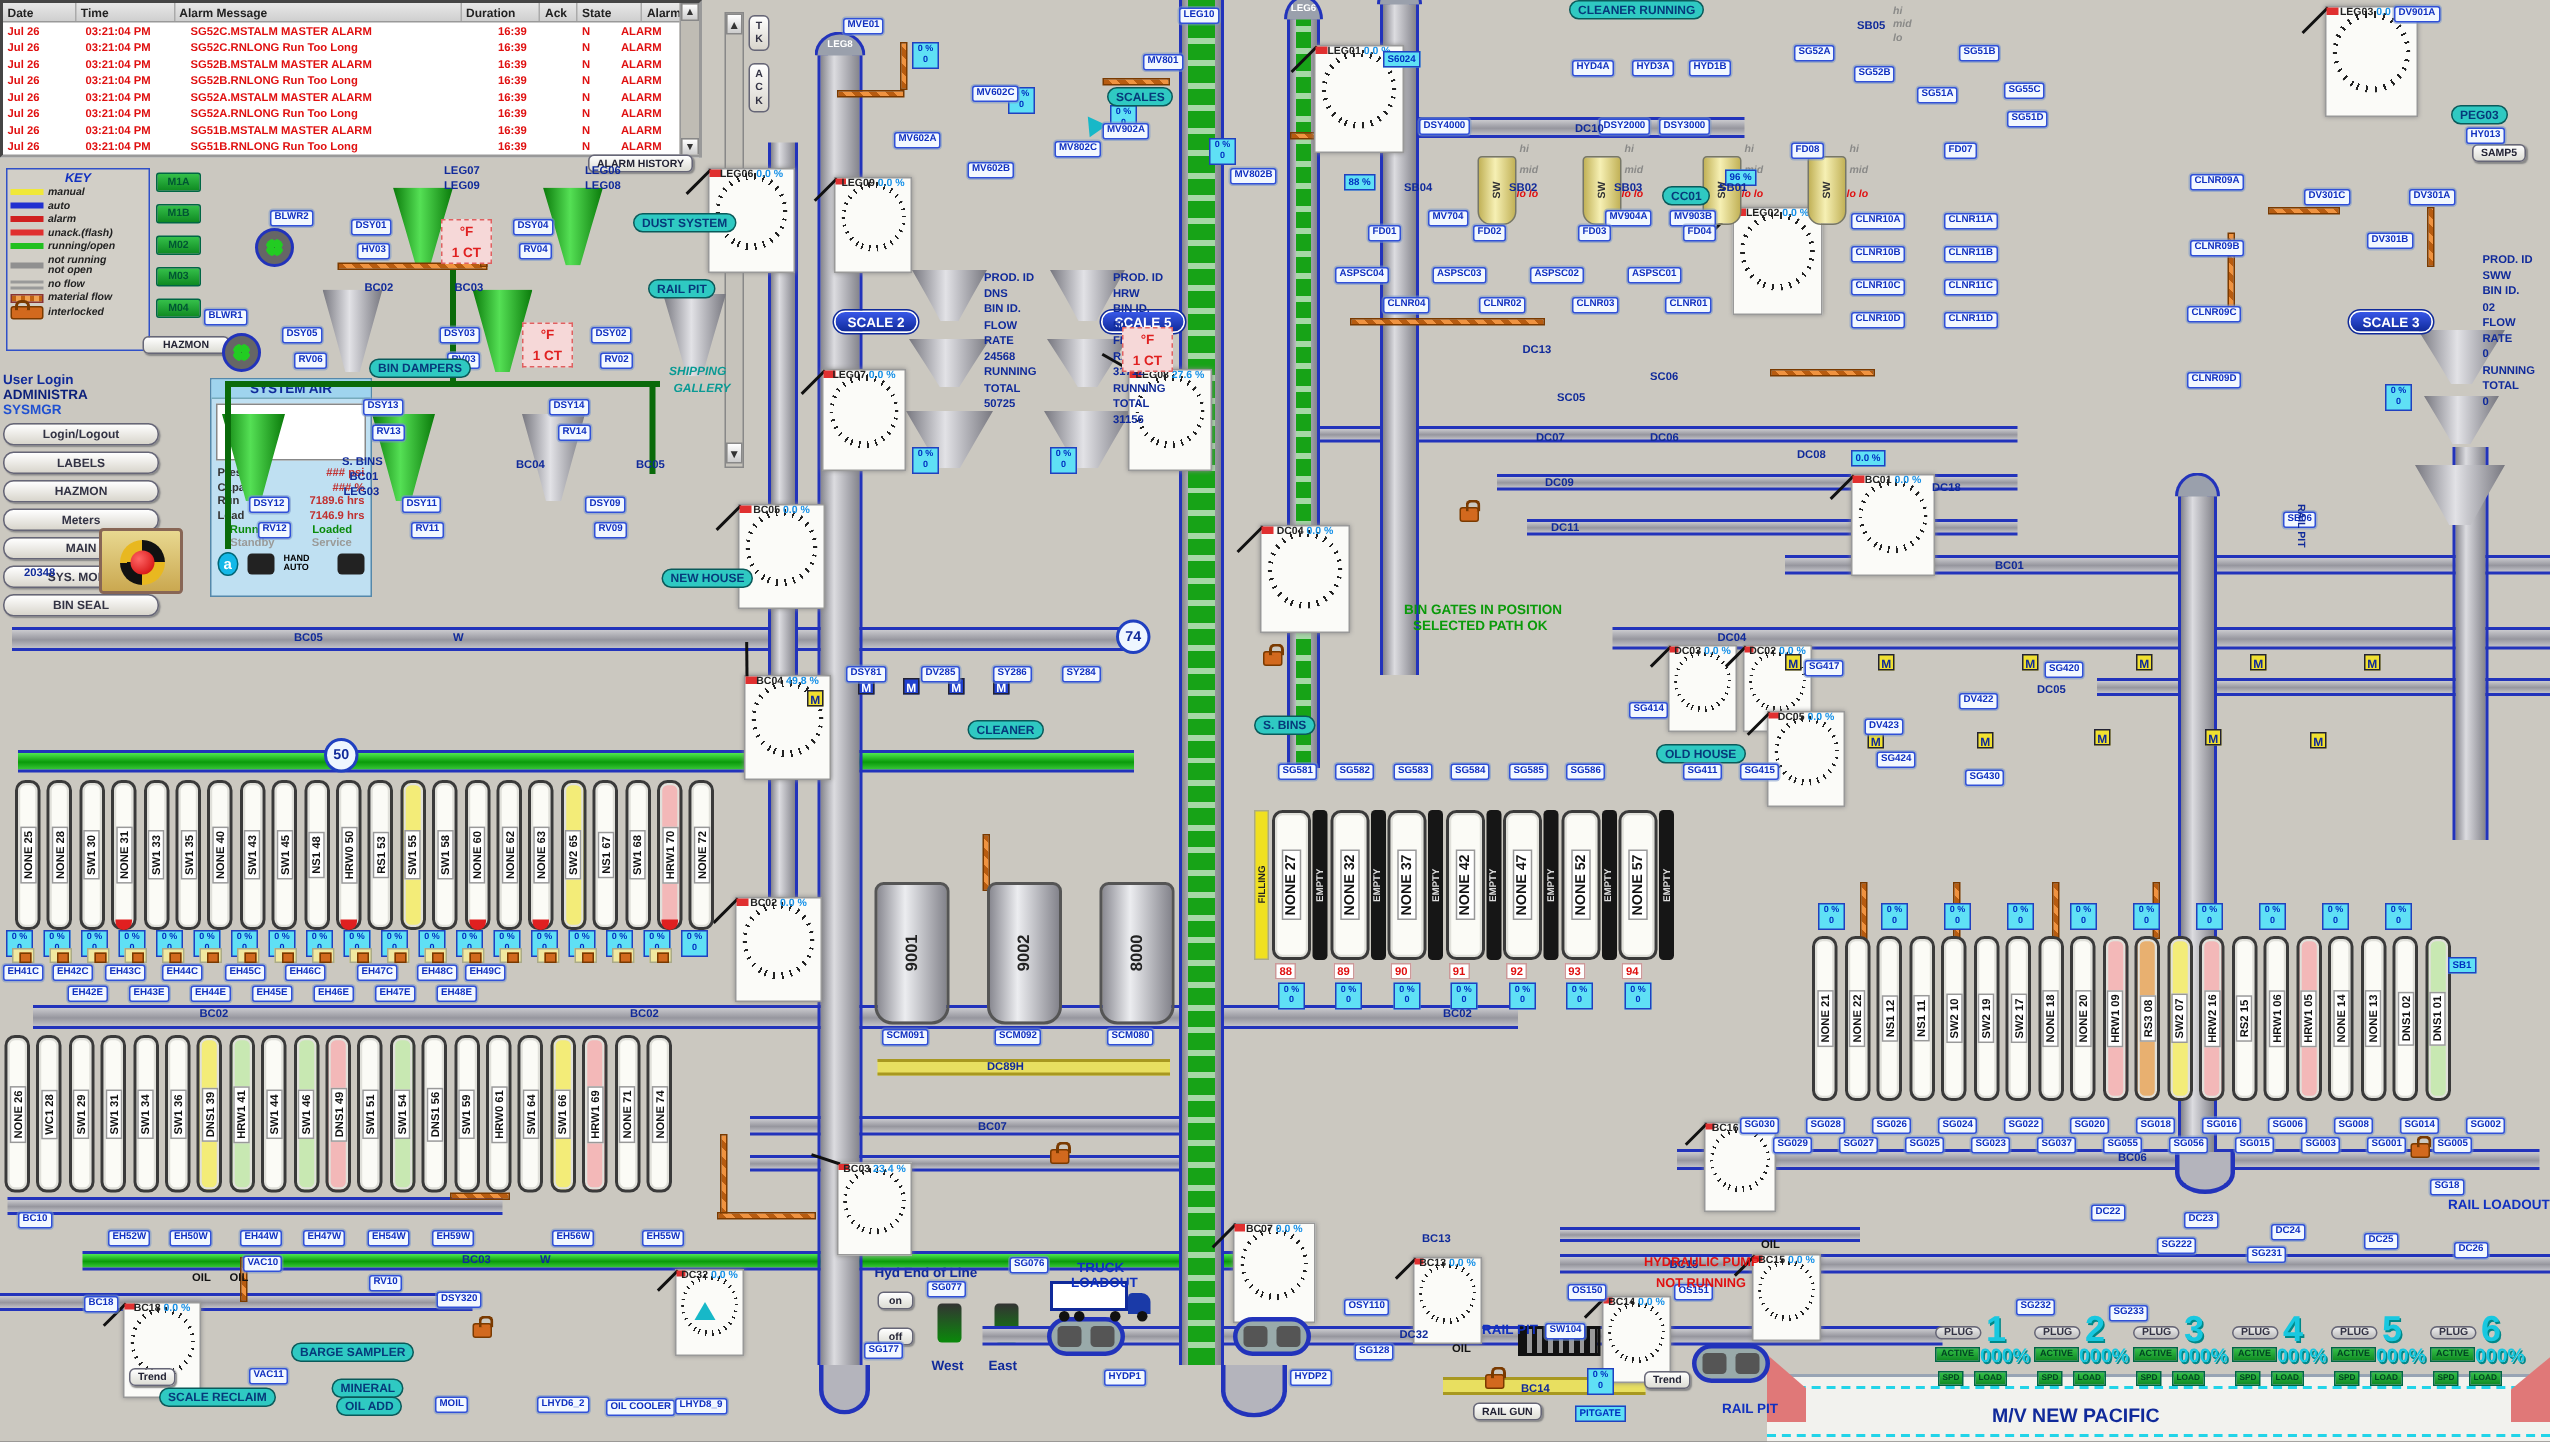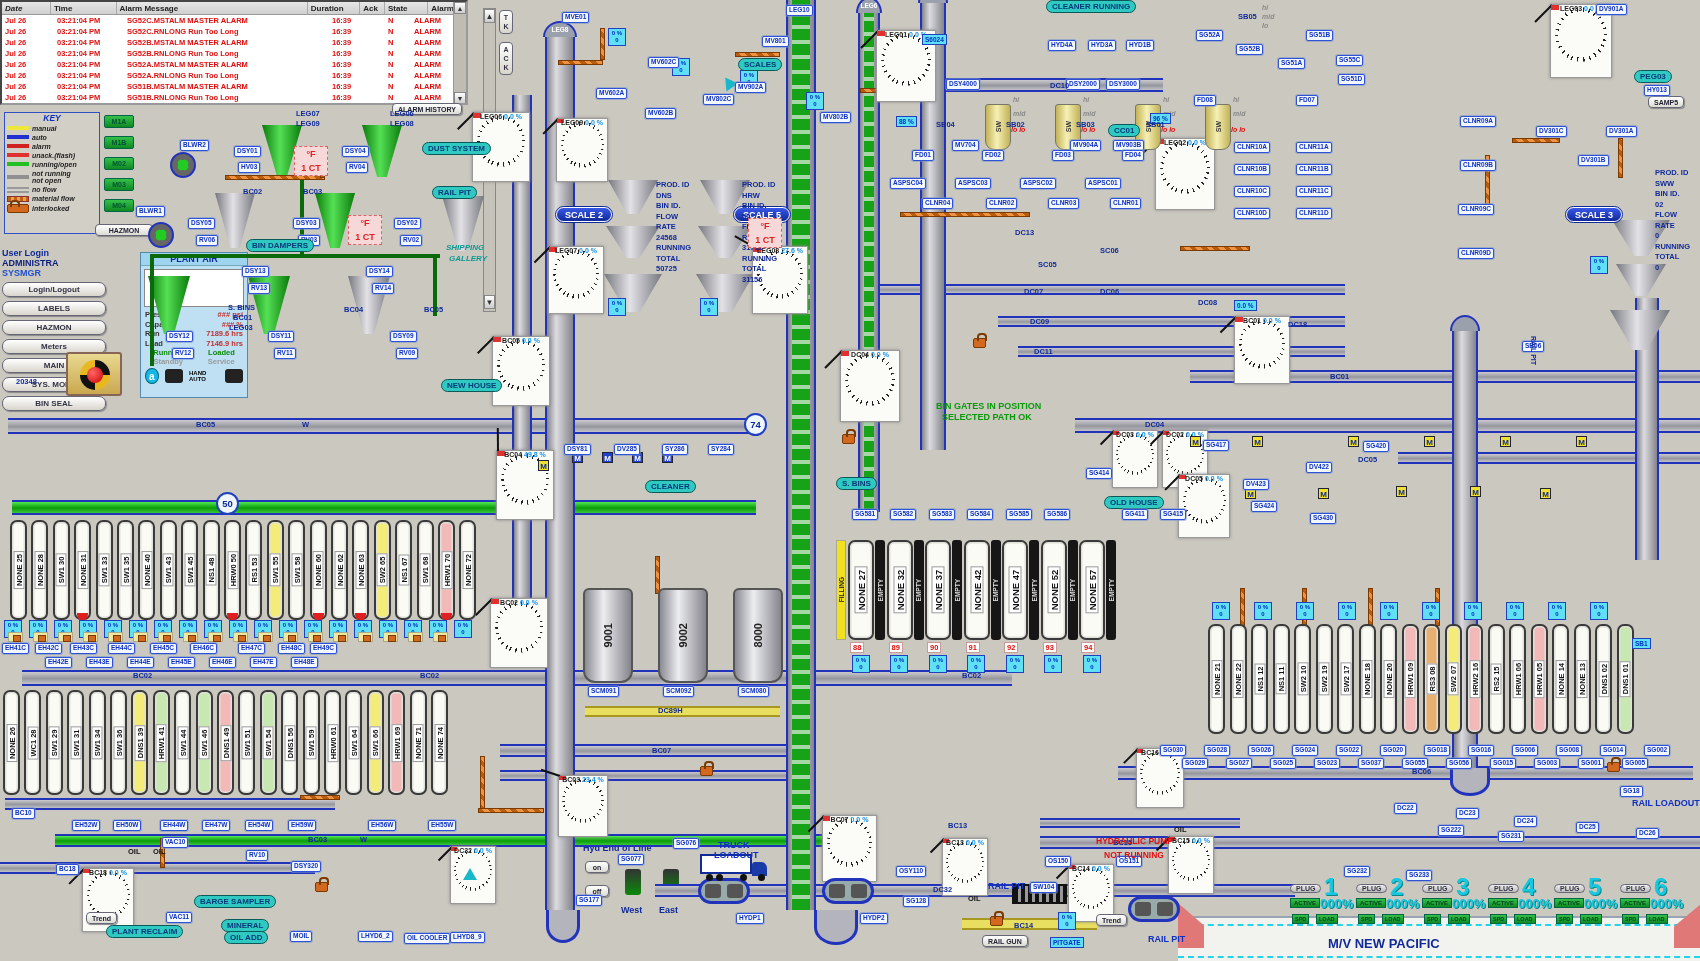--- a/index.html
+++ b/index.html
@@ -131,21 +131,21 @@
 .truckcab{position:absolute;width:15px;height:14px;background:#1a3aa8;border-radius:3px 6px 0 0}
 .wheel{position:absolute;width:7px;height:7px;border-radius:50%;background:#111}
 </style>
 </head>
 <body>
 
 <div id="stage">
 
   <div id="alarm-panel">
     <div id="alarm-head">
-        <span style="width: 52px; font-style: italic;">Date</span>
+        <span style="width: 52px;">Date</span>
         <span style="width: 70px;">Time</span>
         <span style="width: 205px;">Alarm Message</span>
         <span style="width: 56px;">Duration</span>
         <span style="width: 26px;">Ack</span>
         <span style="width: 46px;">State</span>
         <span style="width: 40px;">Alarm</span>
       </div>
     <div id="alarm-body">
         <div class="alarm-row">
           <span style="width: 52px;">Jul 26</span>
@@ -265,21 +265,21 @@
         <div class="login-btn">LABELS</div>
         <div class="login-btn">HAZMON</div>
         <div class="login-btn">Meters</div>
         <div class="login-btn">MAIN</div>
         <div class="login-btn">SYS. MODE</div>
         <div class="login-btn">BIN SEAL</div>
       </div>
   </div>
 
   <div id="plantair">
-    <div id="pa-title">PLANT AIR</div>
+    <div id="pa-title">SYSTEM AIR</div>
     <div id="pa-chart"></div>
     <div id="pa-rows">
         <div class="pa-row">
           <span>Pressure</span>
           <b>### psi</b>
         </div>
         <div class="pa-row">
           <span>Capacity</span>
           <b>### %</b>
         </div>
@@ -1215,21 +1215,21 @@
       <div class="lo" style="left: 1174px; top: 825px;">OIL</div>
       <div class="lo" style="left: 968px; top: 894px;">OIL</div>
       <div class="lo" style="left: 128px; top: 847px;">OIL</div>
       <div class="lo" style="left: 153px; top: 847px;">OIL</div>
       <div class="lb" style="left: 12px; top: 808px;">BC10</div>
       <div class="lb" style="left: 162px; top: 837px;">VAC10</div>
       <div class="lb" style="left: 246px; top: 850px;">RV10</div>
       <div class="lb" style="left: 291px; top: 861px;">DSY320</div>
       <div class="lb" style="left: 166px; top: 912px;">VAC11</div>
       <div class="lt" style="left: 194px; top: 895px;">BARGE SAMPLER</div>
-      <div class="lt" style="left: 106px; top: 925px;">PLANT RECLAIM</div>
+      <div class="lt" style="left: 106px; top: 925px;">SCALE RECLAIM</div>
       <div class="lt" style="left: 221px; top: 919px;">MINERAL</div>
       <div class="lt" style="left: 224px; top: 931px;">OIL ADD</div>
       <div class="lb" style="left: 290px; top: 931px;">MOIL</div>
       <div class="lb" style="left: 358px; top: 931px;">LHYD6_2</div>
       <div class="lb" style="left: 404px; top: 933px;">OIL COOLER</div>
       <div class="lb" style="left: 450px; top: 932px;">LHYD8_9</div>
       <div class="lb" style="left: 56px; top: 864px;">BC18</div>
       <div class="ln" style="left: 308px; top: 835px;">BC03</div>
       <div class="ln" style="left: 360px; top: 835px;">W</div>
       <div class="ln" style="left: 933px; top: 885px;">DC32</div>

